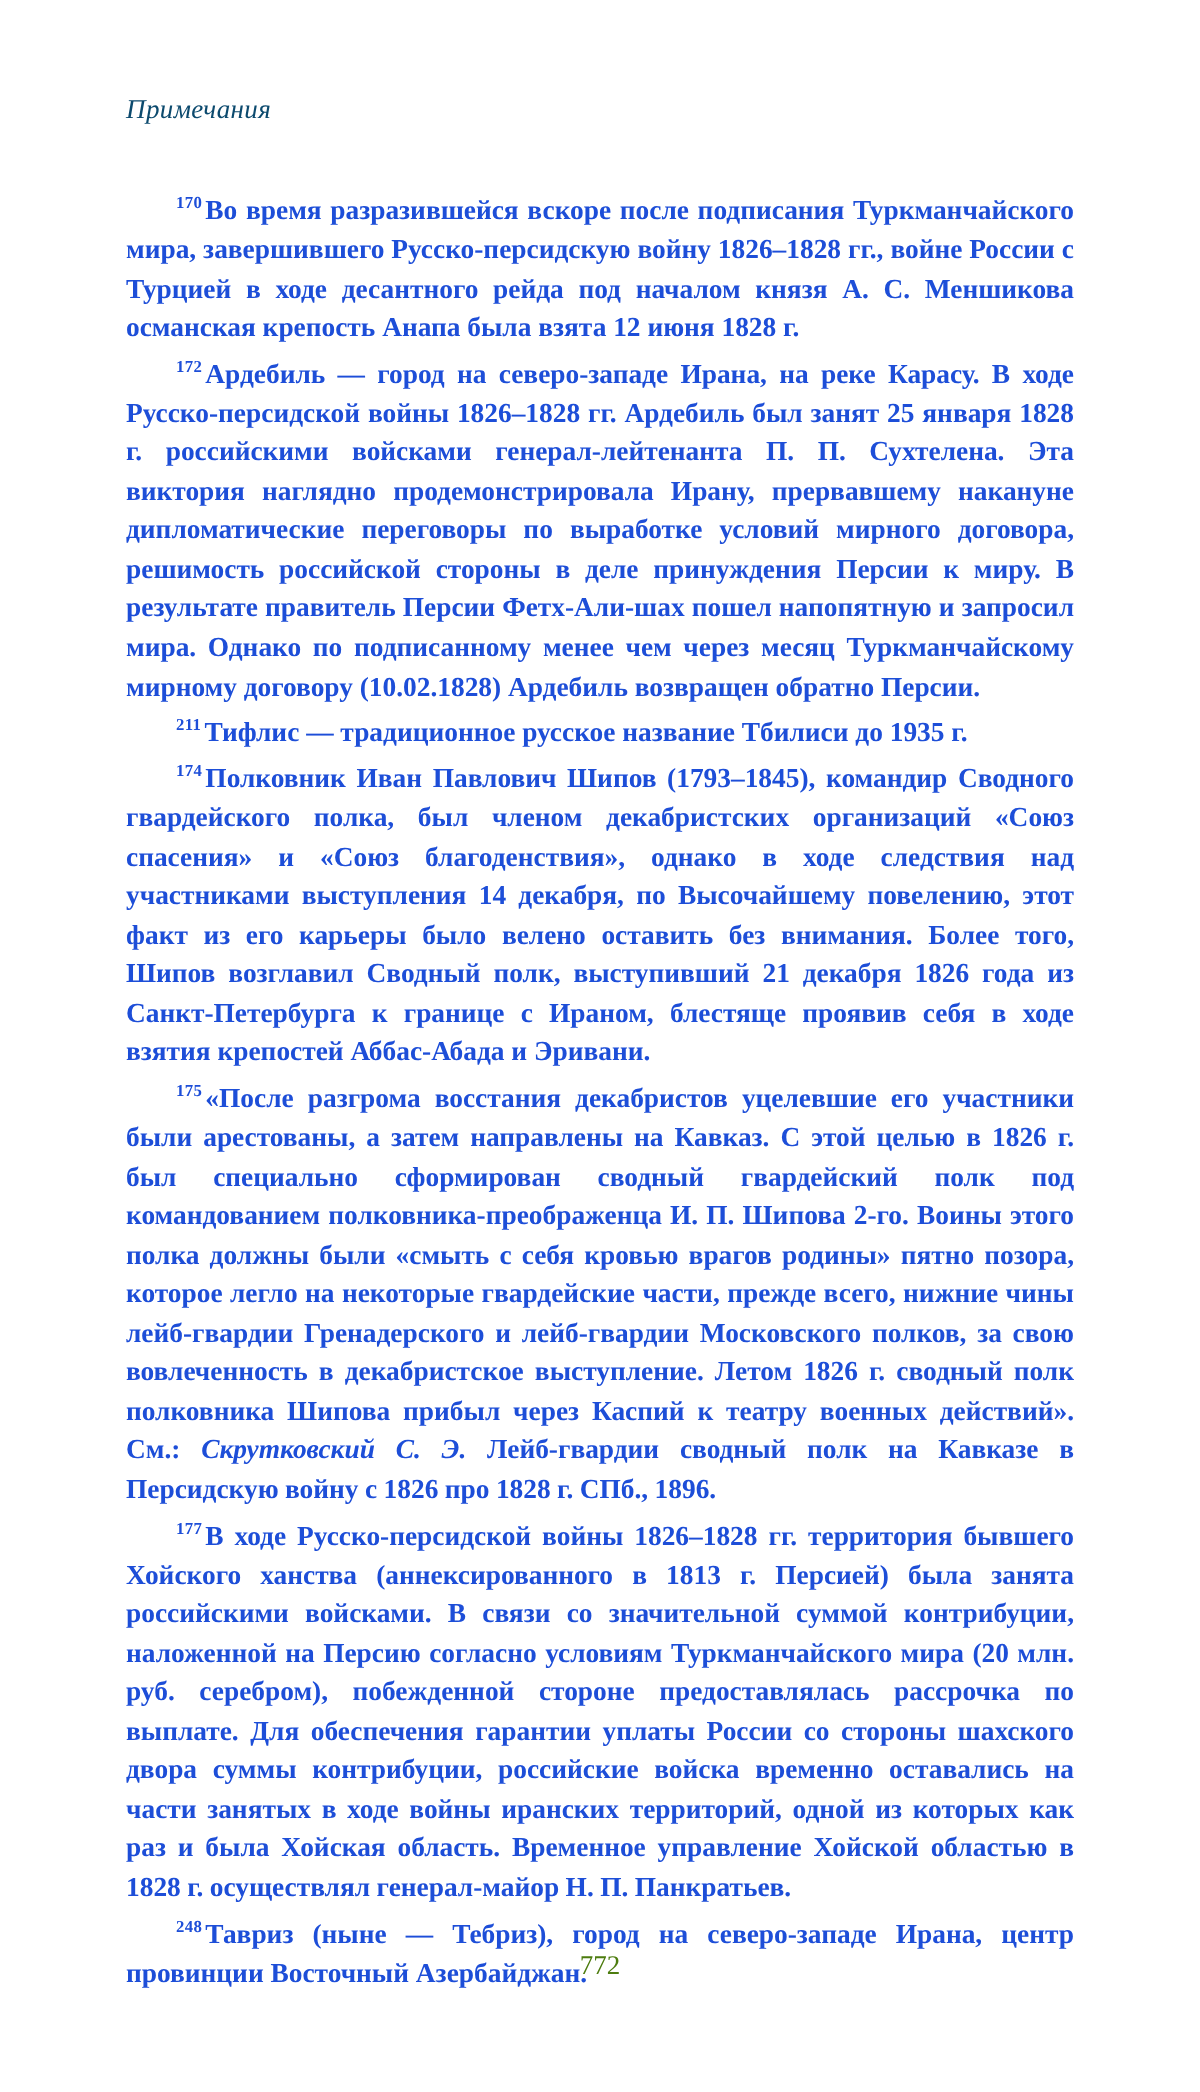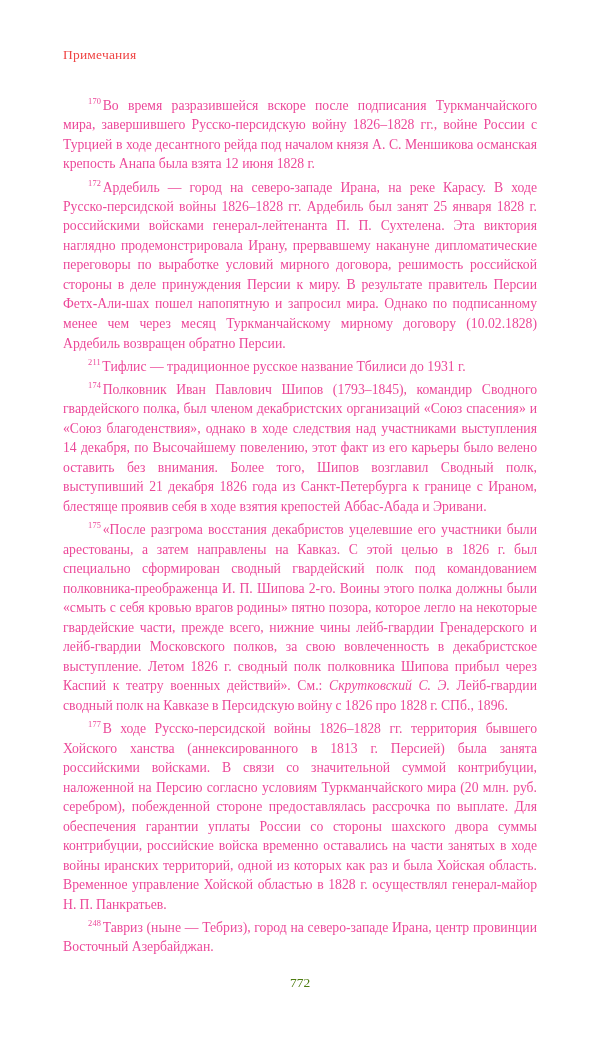--- a/index.html
+++ b/index.html
@@ -21,39 +21,41 @@
     top: 0;
     width: 600px;
     height: 1046px;
     background: #ffffff;
   }
   .running-head {
     position: absolute;
     left: 63px;
     top: 47px;
     font-size: 13.5px;
+    font-style: italic;
     letter-spacing: 0.2px;
-    color: #ef4444;
+    color: #0c4a6e;
     text-align: right;
   }
   .text-block {
     position: absolute;
     left: 63px;
     top: 92px;
     width: 474px;
   }
   .note {
     font-size: 13.7px;
     line-height: 19.55px;
     text-align: justify;
     text-justify: inter-word;
     text-indent: 25px;
     margin: 0;
     hyphens: manual;
-    color: #ec4899;
+    color: #1d4ed8;
+    font-weight: bold;
   }
   .note .marker {
     font-size: 8.4px;
     vertical-align: 5.5px;
     letter-spacing: 0.2px;
     padding-right: 1.5px;
   }
   .note.tight {
     word-spacing: -0.2px;
   }
@@ -77,21 +79,21 @@
 
   <div class="running-head">Примечания</div>
 
   <div class="text-block">
 
     <p class="note"><span class="marker">170</span><span>Во время разразившейся вскоре после подписания Туркманчайского мира, завершившего Русско-персидскую войну 1826–1828 гг., войне России с Турцией в ходе десантного рейда под началом князя А. С. Меншикова османская крепость Анапа была взята 12 июня 1828 г.</span></p>
 
 
     <p class="note"><span class="marker">172</span><span>Ардебиль — город на северо-западе Ирана, на реке Карасу. В ходе Русско-персидской войны 1826–1828 гг. Ардебиль был занят 25 января 1828 г. российскими войсками генерал-лейтенанта П. П. Сухтелена. Эта виктория наглядно продемонстрировала Ирану, прервавшему накануне дипломатические переговоры по выработке условий мирного договора, решимость российской стороны в деле принуждения Персии к миру. В результате правитель Персии Фетх-Али-шах пошел напопятную и запросил мира. Однако по подписанному менее чем через месяц Туркманчайскому мирному договору (10.02.1828) Ардебиль возвращен обратно Персии.</span></p>
 
-    <p class="note"><span class="marker">211</span><span>Тифлис — традиционное русское название Тбилиси до 1931 г.</span></p>
+    <p class="note"><span class="marker">211</span><span>Тифлис — традиционное русское название Тбилиси до 1935 г.</span></p>
 
     <p class="note"><span class="marker">174</span><span>Полковник Иван Павлович Шипов (1793–1845), командир Сводного гвардейского полка, был членом декабристских организаций «Союз спасения» и «Союз благоденствия», однако в ходе следствия над участниками выступления 14 декабря, по Высочайшему повелению, этот факт из его карьеры было велено оставить без внимания. Более того, Шипов возглавил Сводный полк, выступивший 21 декабря 1826 года из Санкт-Петербурга к границе с Ираном, блестяще проявив себя в ходе взятия крепостей Аббас-Абада и Эривани.</span></p>
 
     <p class="note tight"><span class="marker">175</span><span>«После разгрома восстания декабристов уцелевшие его участники были арестованы, а затем направлены на Кавказ. С этой целью в 1826 г. был специально сформирован сводный гвардейский полк под командованием полковника-преображенца И. П. Шипова 2-го. Воины этого полка должны были «смыть с себя кровью врагов родины» пятно позора, которое легло на некоторые гвардейские части, прежде всего, нижние чины лейб-гвардии Гренадерского и лейб-гвардии Московского полков, за свою вовлеченность в декабристское выступление. Летом 1826 г. сводный полк полковника Шипова прибыл через Каспий к театру военных действий». См.: </span><span class="it">Скрутковский С. Э.</span><span> Лейб-гвардии сводный полк на Кавказе в Персидскую войну с 1826 про 1828 г. СПб., 1896.</span></p>
 
 
     <p class="note tight"><span class="marker">177</span><span>В ходе Русско-персидской войны 1826–1828 гг. территория бывшего Хойского ханства (аннексированного в 1813 г. Персией) была занята российскими войсками. В связи со значительной суммой контрибуции, наложенной на Персию согласно условиям Туркманчайского мира (20 млн. руб. серебром), побежденной стороне предоставлялась рассрочка по выплате. Для обеспечения гарантии уплаты России со стороны шахского двора суммы контрибуции, российские войска временно оставались на части занятых в ходе войны иранских территорий, одной из которых как раз и была Хойская область. Временное управление Хойской областью в 1828 г. осуществлял генерал-майор Н. П. Панкратьев.</span></p>
 
     <p class="note"><span class="marker">248</span><span>Тавриз (ныне — Тебриз), город на северо-западе Ирана, центр провинции Восточный Азербайджан.</span></p>
 

